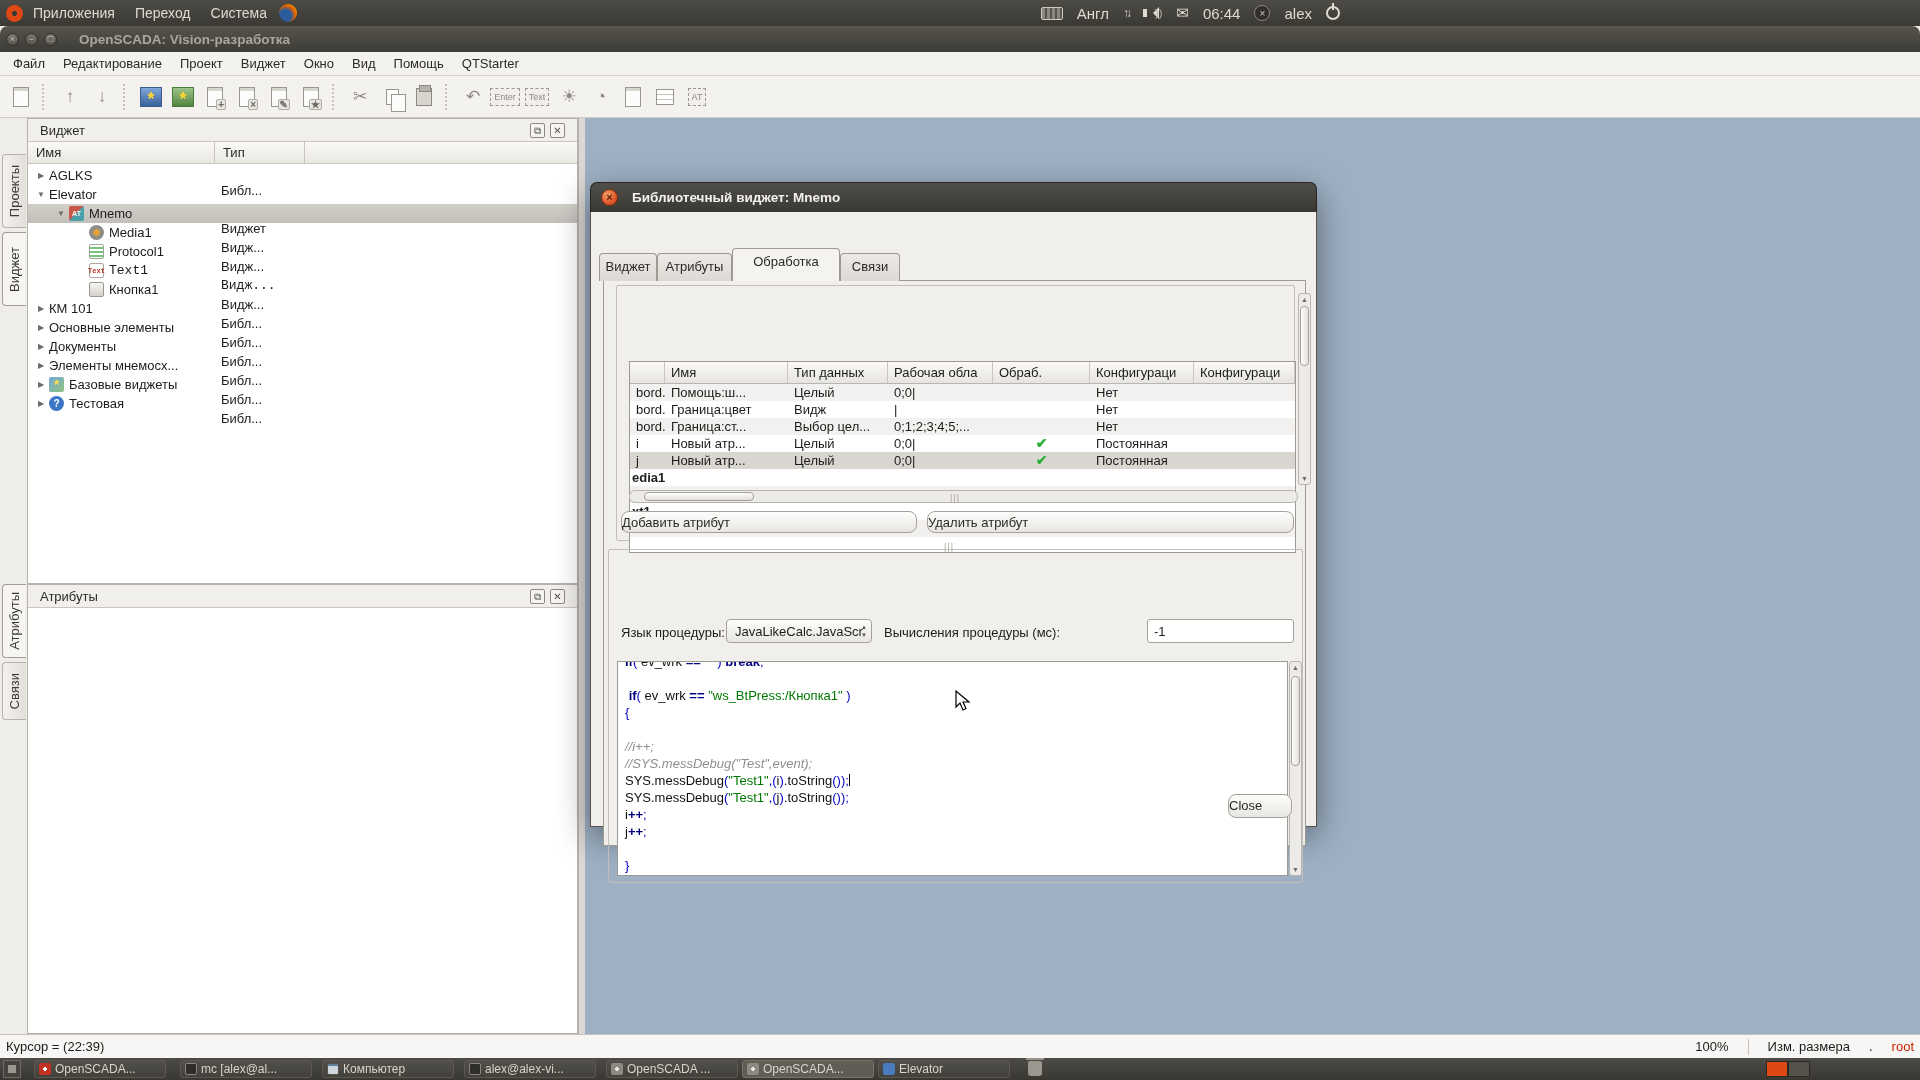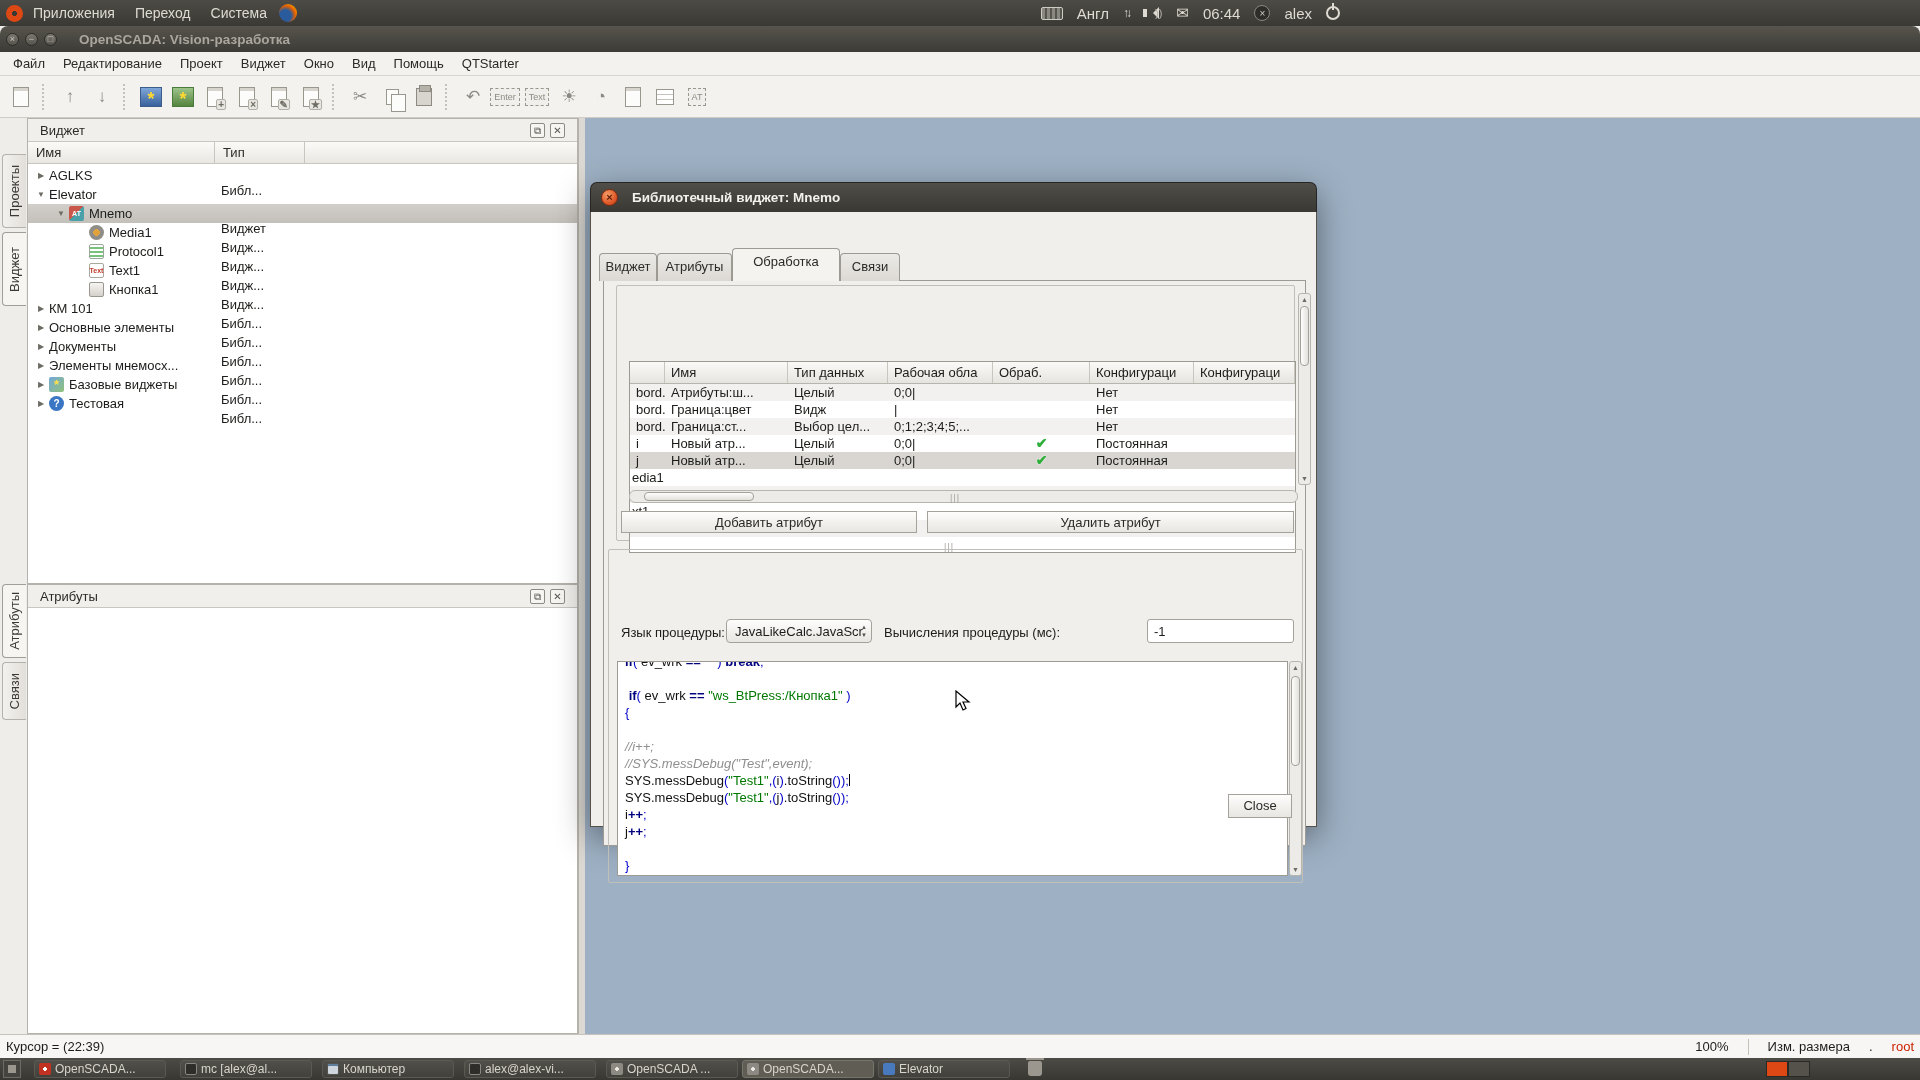--- a/index.html
+++ b/index.html
@@ -124,32 +124,32 @@
     border:1px solid #9d9a94; overflow:hidden; }
   .dt-head { display:grid; grid-template-columns:35px 123px 100px 105px 97px 104px 1fr; height:22px;
     background:linear-gradient(#fbfaf8,#e6e4df); border-bottom:1px solid #b8b5ae; }
   .dt-head div { padding:3px 6px; border-right:1px solid #c9c6c0; white-space:nowrap; overflow:hidden; }
   .dt-row { display:grid; grid-template-columns:35px 123px 100px 105px 97px 104px 1fr; height:17px; }
   .dt-row div { padding:1px 6px; white-space:nowrap; overflow:hidden; }
   .dt-row.odd { background:#f2f1ef; }
   .dt-row.sel { background:#d9d6d1; }
   .dt-check { color:#2fae3b; font-weight:bold; font-size:14px; text-align:center; line-height:15px;
     text-shadow:0 0 2px #fff; }
-  .dt-over { padding:1px 2px; height:17px; white-space:nowrap; }
+  .dt-over { padding:1px 2px; height:17px; white-space:nowrap;font-weight:bold; }
   .vscroll { position:absolute; width:13px; background:#edebe7; border:1px solid #b8b5ae; border-radius:3px; }
   .vs-arrow { height:11px; text-align:center; font-size:7px; color:#6e6b64; line-height:11px; }
   .vs-thumb { position:absolute; left:1px; width:9px; background:linear-gradient(90deg,#fdfdfc,#e3e1dc);
     border:1px solid #a5a29b; border-radius:4px; }
   .hscroll { position:absolute; height:13px; background:#edebe7; border:1px solid #b8b5ae; border-radius:6px; }
   .hs-thumb { position:absolute; top:1px; height:9px; background:linear-gradient(#fdfdfc,#e3e1dc);
     border:1px solid #a5a29b; border-radius:4px; }
   .grip { position:absolute; color:#a5a29b; font-size:9px; letter-spacing:1px; }
 
-  .pbtn { position:absolute; height:22px; border:1px solid #a5a29b; border-radius:0;
-    background:linear-gradient(#fdfdfc,#e8e6e1); text-align:center; padding-top:3px; color:#2b2a27; }
+  .pbtn { position:absolute; height:22px; border:1px solid #a5a29b; border-radius:8px;
+    background:linear-gradient(#fdfdfc,#e8e6e1); padding-top:3px; color:#2b2a27; }
   .combo { position:absolute; height:24px; border:1px solid #a5a29b; border-radius:4px;
     background:linear-gradient(#fdfdfc,#e8e6e1); padding:4px 18px 0 8px; white-space:nowrap; overflow:hidden; }
   .combo .spin { position:absolute; right:4px; top:3px; font-size:6px; color:#55534c; line-height:8px; }
   .tinput { position:absolute; height:24px; border:1px solid #a5a29b; border-radius:3px; background:#fff;
     padding:4px 6px 0 6px; }
 
   
   #code { position:absolute; left:13px; top:380px; width:671px; height:215px; background:#fff;
     border:1px solid #9d9a94; overflow:hidden; }
   #code-inner { margin:-9px 0 0 7px; line-height:17px; white-space:pre; }
@@ -349,21 +349,21 @@
           <span class="ti ti-media"></span>
           <span class="tr-name">Media1</span>
           <span class="tr-type">Видж...</span>
         </div>
         <div class="tree-row" style="position: relative;">
           <span class="tr-arrow" style="margin-left: 48px;"></span>
           <span class="ti ti-protocol"></span>
           <span class="tr-name">Protocol1</span>
           <span class="tr-type">Видж...</span>
         </div>
-        <div class="tree-row" style="position: relative;">
+        <div class="tree-row" style="position: relative; font-family: Liberation Mono, monospace;">
           <span class="tr-arrow" style="margin-left: 48px;"></span>
           <span class="ti ti-text">Text</span>
           <span class="tr-name">Text1</span>
           <span class="tr-type">Видж...</span>
         </div>
         <div class="tree-row" style="position: relative;">
           <span class="tr-arrow" style="margin-left: 48px;"></span>
           <span class="ti ti-button"></span>
           <span class="tr-name">Кнопка1</span>
           <span class="tr-type">Видж...</span>
@@ -429,21 +429,21 @@
               <div>Имя</div>
               <div>Тип данных</div>
               <div>Рабочая обла</div>
               <div>Обраб.</div>
               <div>Конфигураци</div>
               <div>Конфигураци</div>
             </div>
           <div id="dt-body">
               <div class="dt-row odd">
                 <div>bord...</div>
-                <div>Атрибуты:ш...</div>
+                <div>Помощь:ш...</div>
                 <div>Целый</div>
                 <div>0;0|</div>
                 <div class="dt-check"></div>
                 <div>Нет</div>
                 <div></div>
               </div>
               <div class="dt-row">
                 <div>bord...</div>
                 <div>Граница:цвет</div>
                 <div>Видж</div>

